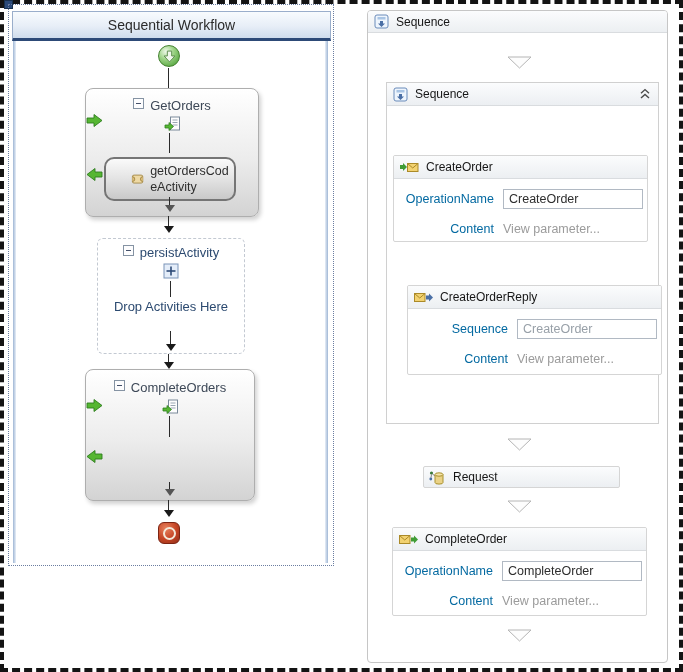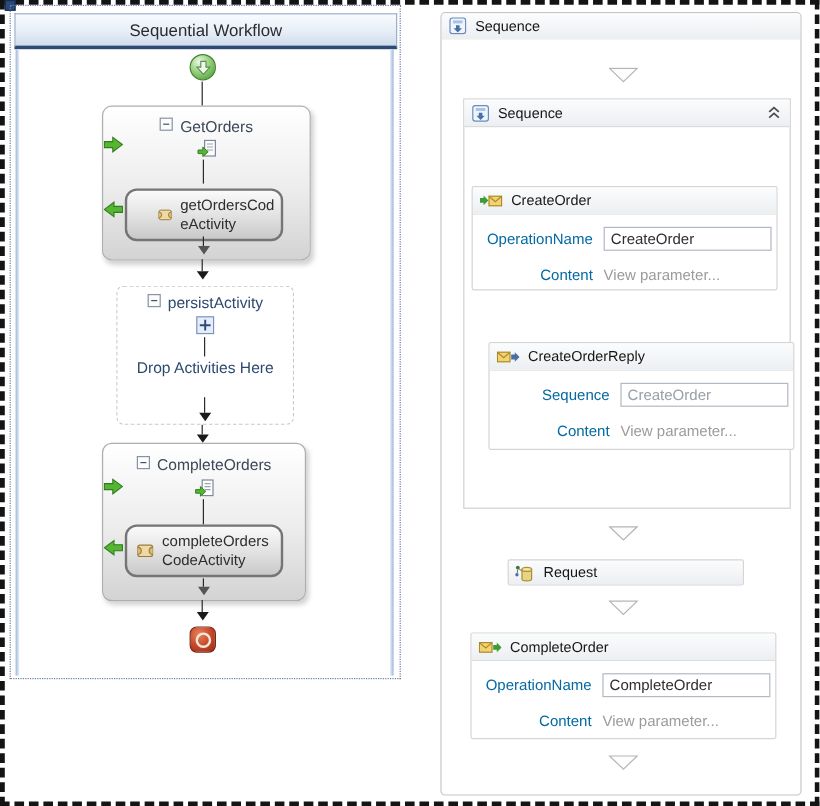--- a/index.html
+++ b/index.html
@@ -198,28 +198,20 @@
   <div class="abs ctr" style="top:29px;">
     <svg width="17" height="17" viewBox="0 0 17 17">
       <rect x="6.5" y="1" width="9" height="13" fill="#fdfdfd" stroke="#7a8a9a"></rect>
       <line x1="8.5" y1="4" x2="13.5" y2="4" stroke="#9aa7b3"></line>
       <line x1="8.5" y1="6.5" x2="13.5" y2="6.5" stroke="#9aa7b3"></line>
       <line x1="8.5" y1="9" x2="13.5" y2="9" stroke="#9aa7b3"></line>
       <path d="M1,9 h4 V6.5 L9.5,10.5 5,14.5 V12 H1 z" fill="#56b632" stroke="#2e7d1e" stroke-width="0.8"></path>
     </svg>
   </div>
   <div class="vline abs" style="left:83px;top:46px;height:21px;"></div>
-  <div class="code-box" style="top:67px;">
-    <svg width="19" height="15" viewBox="0 0 19 15">
-      <rect x="3" y="2" width="13" height="10" rx="2" fill="#eed9a4" stroke="#9a7d3a"></rect>
-      <path d="M3,4 a2,2 0 0 1 0,6" fill="#d9bc78" stroke="#9a7d3a"></path>
-      <path d="M16,4 a2,2 0 0 0 0,6" fill="#d9bc78" stroke="#9a7d3a"></path>
-    </svg>
-    <span class="nm">completeOrdersCodeActivity</span>
-  </div>
   <div class="vline abs" style="left:83px;top:112px;height:7px;"></div>
   <div class="abs head-dn gray" style="left:79px;top:119px;"></div>
 </div>
 <svg class="abs" style="left:86px;top:398px;" width="17" height="15" viewBox="0 0 17 15">
   <path d="M1,5 h7 V1.5 L16,7.5 8,13.5 V10 H1 z" fill="#56b632" stroke="#2e7d1e" stroke-width="0.9"></path>
 </svg>
 <svg class="abs" style="left:86px;top:449px;" width="17" height="15" viewBox="0 0 17 15">
   <path d="M16,5 h-7 V1.5 L1,7.5 9,13.5 V10 h7 z" fill="#56b632" stroke="#2e7d1e" stroke-width="0.9"></path>
 </svg>
 <div class="abs vline" style="left:168px;top:500px;height:10px;"></div>

